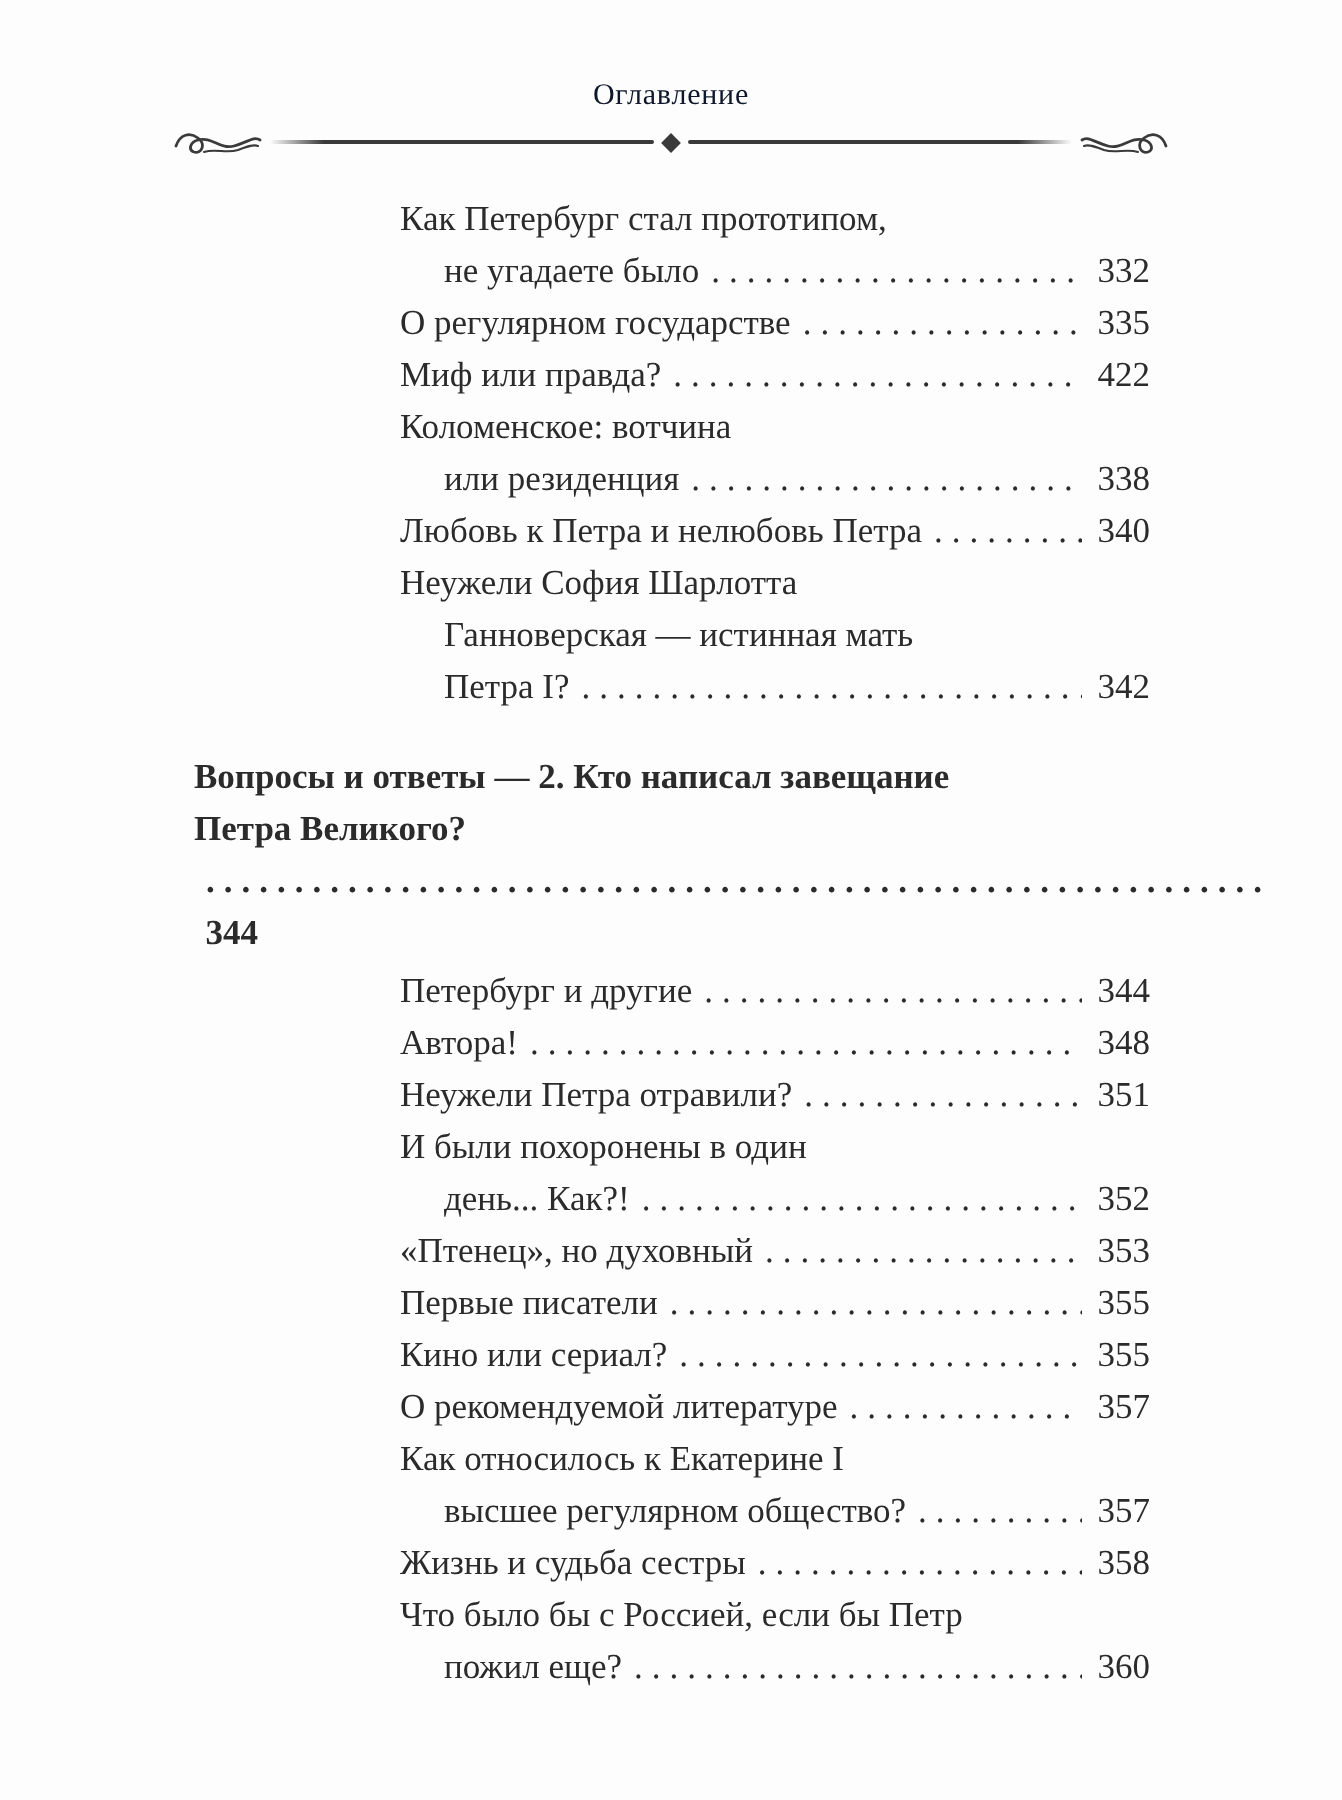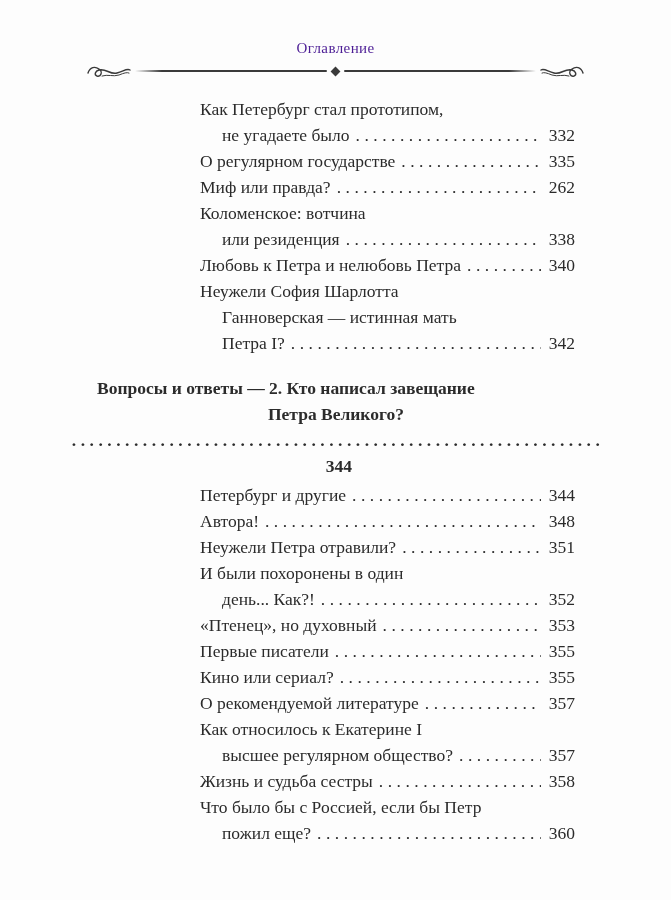--- a/index.html
+++ b/index.html
@@ -13,21 +13,21 @@
     color: #2b2b2b;
     font-family: "Liberation Serif", "DejaVu Serif", serif;
     overflow: hidden;
   }
   
   .toc-header { padding: 40px 86px 0 86px; }
   .title {
     text-align: center;
     font-size: 15px;
     letter-spacing: 0.4px;
-    color: #4c1d95;
+    color: #0f172a;
     margin-bottom: 5px;
   }
   .ornament-row { display: flex; align-items: center; height: 18px; }
   .flourish { flex: 0 0 auto; display: block; }
   .flourish.right { transform: scaleX(-1); }
   .rule { flex: 1 1 auto; height: 2px; }
   .rule.left  { background: linear-gradient(to right, rgba(58,58,58,0), #3a3a3a 14%, #3a3a3a); margin-left: 3px; border-radius: 1px; }
   .rule.right { background: linear-gradient(to left,  rgba(58,58,58,0), #3a3a3a 14%, #3a3a3a); margin-right: 3px; border-radius: 1px; }
   .diamond {
     flex: 0 0 auto;
@@ -37,21 +37,21 @@
     margin: 0 5px;
   }
   
   .content {
     padding: 16px 96px 0 97px;
     font-size: 17.5px;
     line-height: 26px;
   }
   .toc-entry.entry { margin-left: 103px; }
   .toc-entry.section { font-weight: 700; margin: 19px 0 3px 0; }
-  .toc-line { display: flex; align-items: center; }
+  .toc-line { display: flex; align-items: flex-start; }
   .entry .toc-line.cont { padding-left: 22px; }
   .section .toc-line.cont { padding-left: 0; flex-direction: column; }
   .toc-text { flex: 0 1 auto; white-space: nowrap; }
   .leader {
     flex: 1 1 auto;
     overflow: hidden;
     white-space: nowrap;
     min-width: 14px;
     margin: 0 2px 0 6px;
   }
@@ -104,21 +104,21 @@
           <div class="toc-line">
             <span class="toc-text">О регулярном государстве</span>
             <span class="leader"></span>
             <span class="page-num">335</span>
           </div>
         </div>
         <div class="toc-entry entry">
           <div class="toc-line">
             <span class="toc-text">Миф или правда?</span>
             <span class="leader"></span>
-            <span class="page-num">262</span>
+            <span class="page-num">422</span>
           </div>
         </div>
         <div class="toc-entry entry">
           <div class="toc-line">
             <span class="toc-text">Коломенское: вотчина</span>
           </div>
           <div class="toc-line cont">
             <span class="toc-text">или резиденция</span>
             <span class="leader"></span>
             <span class="page-num">338</span>

